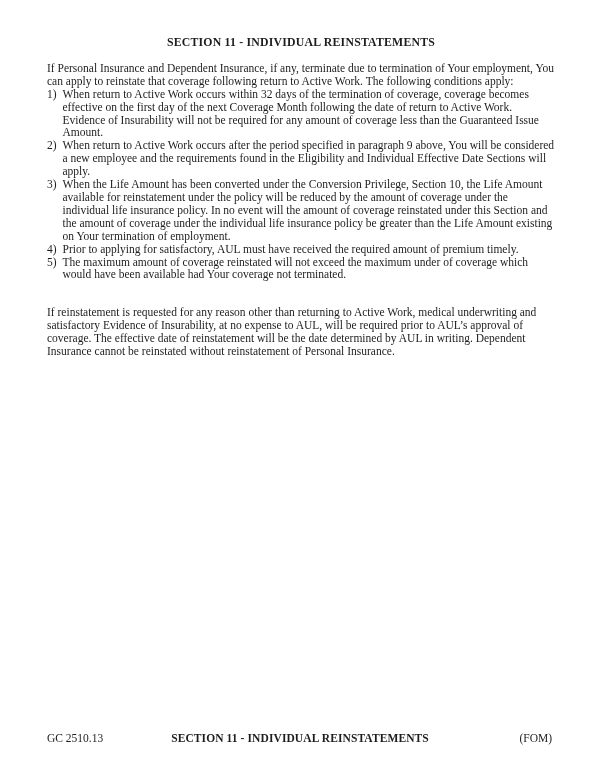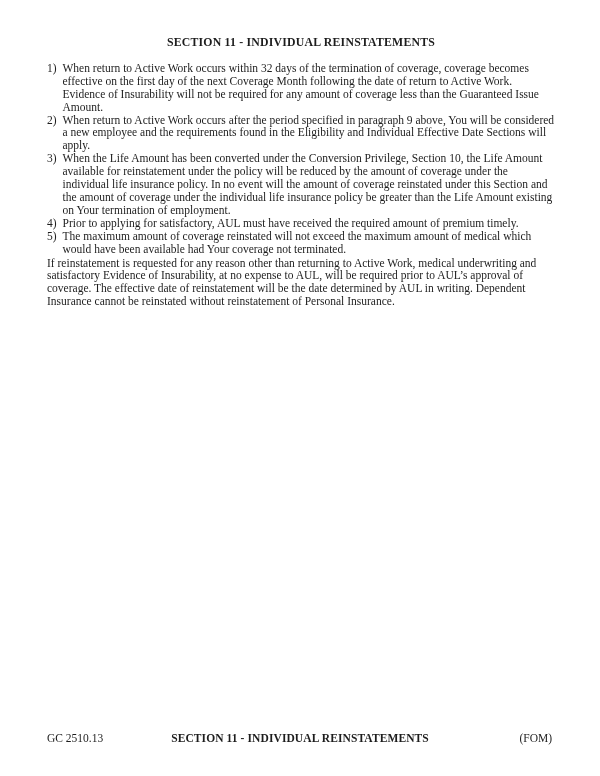--- a/index.html
+++ b/index.html
@@ -40,21 +40,21 @@
   .cond-item {
     position: relative;
     padding-left: 15.5px;
   }
   .cond-marker {
     position: absolute;
     left: 0;
     top: 0;
   }
   .closing {
-    margin: 1px 0 0 0;
+    margin: 25px 0 0 0;
   }
   .footer {
     position: absolute;
     top: 732px;
     left: 0;
     width: 600px;
     height: 14px;
   }
   .footer-left {
     position: absolute;
@@ -76,20 +76,21 @@
 </style>
 </head>
 <body>
 
 <div class="page">
 
   <div class="content">
 
     <h1 class="doc-title">SECTION 11 - INDIVIDUAL REINSTATEMENTS</h1>
 
+    <p class="intro">If Personal Insurance and Dependent Insurance, if any, terminate due to termination of Your employment, You can apply to reinstate that coverage following return to Active Work. The following conditions apply:</p>
 
     <div class="conditions">
 
       <div class="cond-item">
         <span class="cond-marker">1)</span>
         <span>When return to Active Work occurs within 32 days of the termination of coverage, coverage becomes effective on the first day of the next Coverage Month following the date of return to Active Work. Evidence of Insurability will not be required for any amount of coverage less than the Guaranteed Issue Amount.</span>
       </div>
 
       <div class="cond-item">
         <span class="cond-marker">2)</span>
@@ -101,21 +102,21 @@
         <span>When the Life Amount has been converted under the Conversion Privilege, Section 10, the Life Amount available for reinstatement under the policy will be reduced by the amount of coverage under the individual life insurance policy. In no event will the amount of coverage reinstated under this Section and the amount of coverage under the individual life insurance policy be greater than the Life Amount existing on Your termination of employment.</span>
       </div>
 
       <div class="cond-item">
         <span class="cond-marker">4)</span>
         <span>Prior to applying for satisfactory, AUL must have received the required amount of premium timely.</span>
       </div>
 
       <div class="cond-item">
         <span class="cond-marker">5)</span>
-        <span>The maximum amount of coverage reinstated will not exceed the maximum amount of medical which would have been available had Your coverage not terminated.</span>
+        <span>The maximum amount of coverage reinstated will not exceed the maximum under of coverage which would have been available had Your coverage not terminated.</span>
       </div>
 
     </div>
 
     <p class="closing">If reinstatement is requested for any reason other than returning to Active Work, medical underwriting and satisfactory Evidence of Insurability, at no expense to AUL, will be required prior to AUL’s approval of coverage. The effective date of reinstatement will be the date determined by AUL in writing. Dependent Insurance cannot be reinstated without reinstatement of Personal Insurance.</p>
 
   </div>
 
   <div class="footer">
     <span class="footer-left">GC 2510.13</span>

